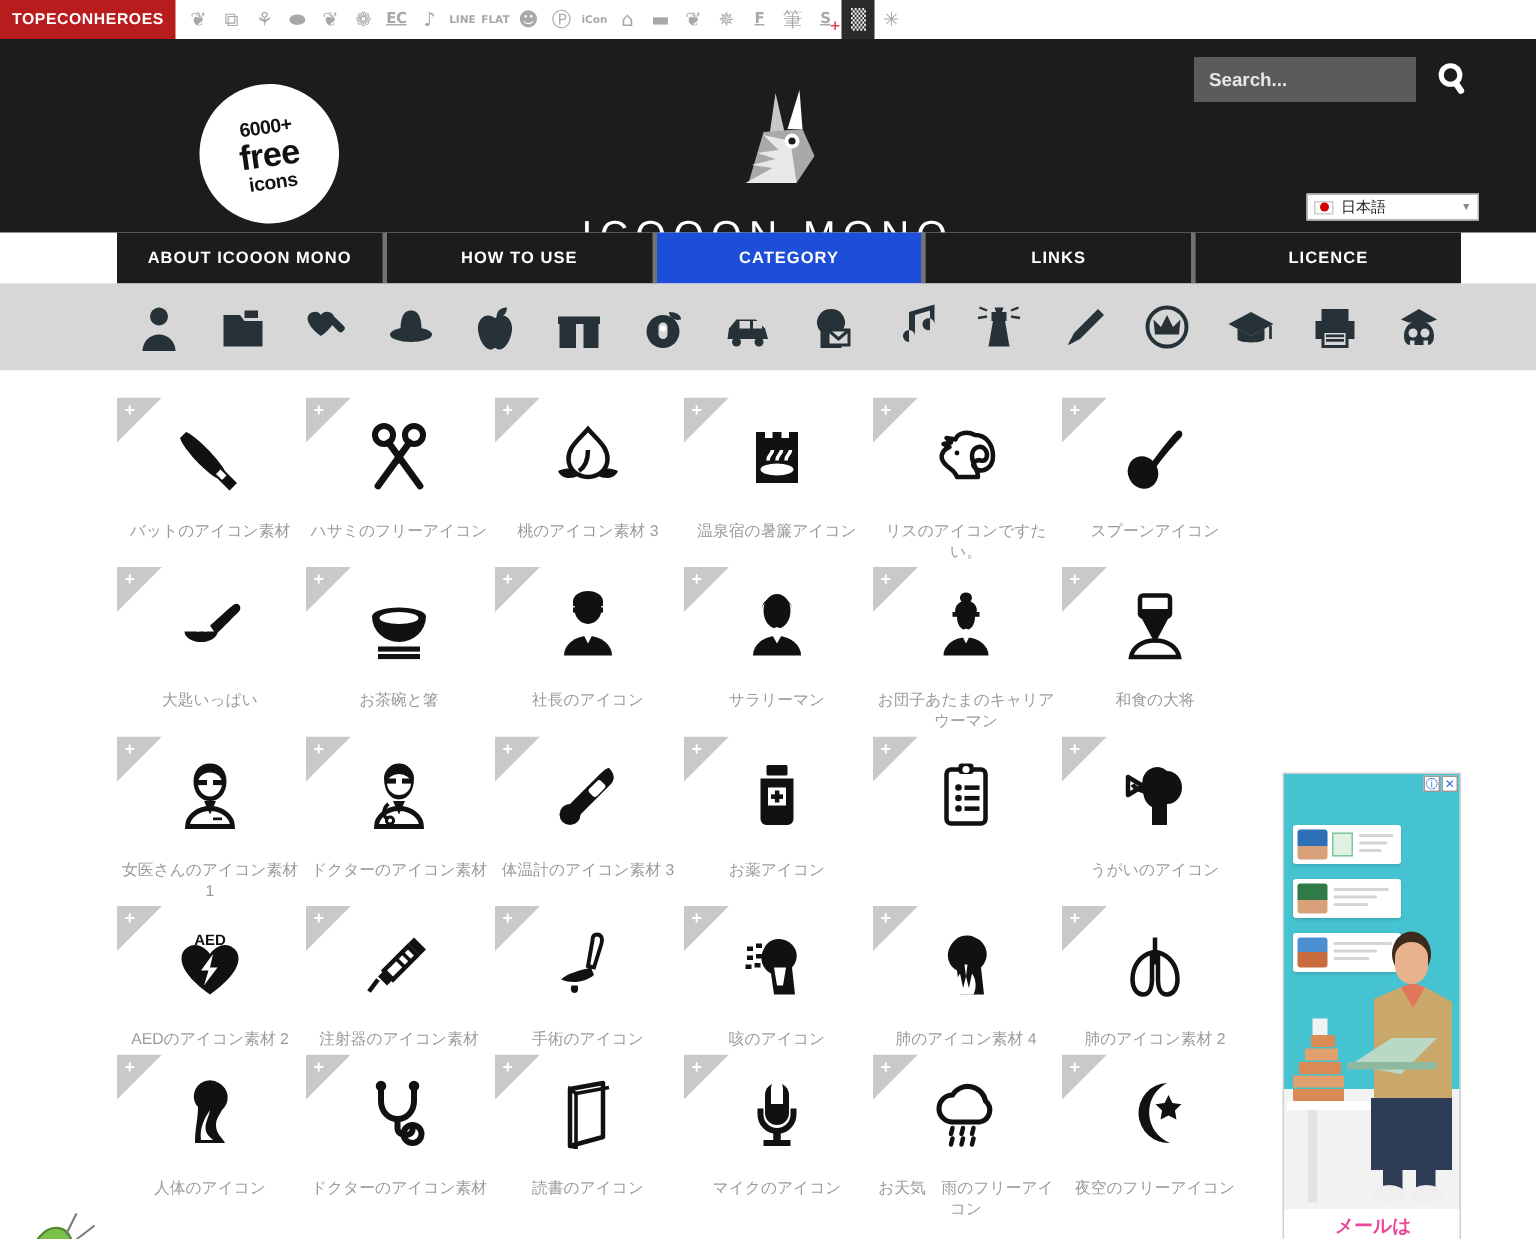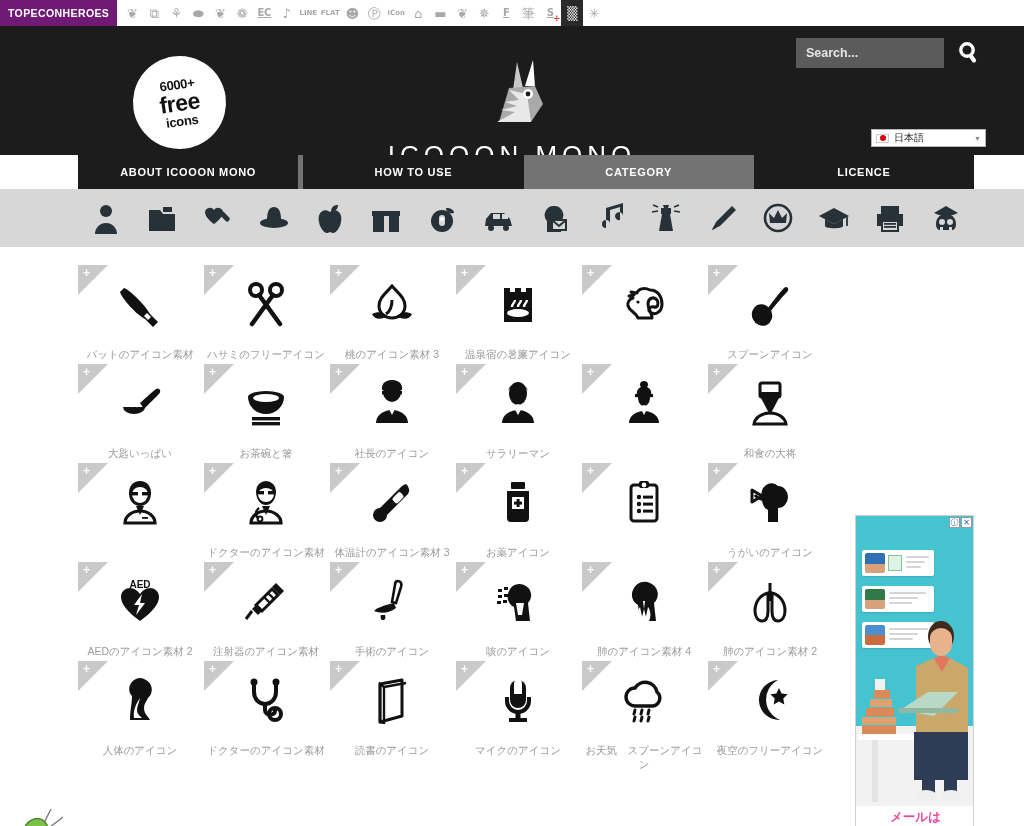--- a/index.html
+++ b/index.html
@@ -10,21 +10,21 @@
     overflow: hidden;
   }
 
   
   #topbar {
     position: absolute; left: 0; top: 0; width: 1024px; height: 26px;
     background: #ffffff;
     display: flex; align-items: stretch;
   }
   #topbar-brand {
-    background: #701a75; color: #ffffff;
+    background: #b91c1c; color: #ffffff;
     font-size: 10.5px; font-weight: bold; letter-spacing: .4px;
     display: flex; align-items: center; padding: 0 8px;
     font-family: "Liberation Sans", sans-serif;
     white-space: nowrap;
   }
   #topbar-icons { display: flex; align-items: center; gap: 0px; padding-left: 4px; }
   .tb-ico {
     width: 22px; height: 26px;
     display: flex; align-items: center; justify-content: center;
     color: #a8a8a8; font-size: 13px; line-height: 1;
@@ -94,25 +94,25 @@
 
   
   #nav {
     position: absolute; left: 78px; top: 155px; width: 896px; height: 34px;
     display: flex;
   }
   .nav-item {
     flex: 1; background:#1c1c1c; color:#ffffff;
     display:flex; align-items:center; justify-content:center;
     font-size: 11px; font-weight: bold; letter-spacing: .7px;
-    border-right: 5px solid #737373; cursor:pointer;
+    border-right: 3px solid #737373; cursor:pointer;
     font-family: "Liberation Sans", sans-serif;
   }
   .nav-item:last-child { border-right:none; }
-  .nav-item.active { background:#737373; }
+  .nav-item.active { background:#1d4ed8; }
 
   
   #cat-bar {
     position:absolute; left:0; top:189px; width:1024px; height:58px;
     background:#d7d7d7;
   }
   #cat-inner {
     position:absolute; left:78px; top:0; width:896px; height:58px;
     display:flex; align-items:center; justify-content:space-around;
   }
@@ -255,20 +255,21 @@
     <span id="lang-flag"></span>
     <span>日本語</span>
     <span id="lang-caret">▼</span>
   </div>
 </div>
 
 <div id="nav">
     <div class="nav-item">ABOUT ICOOON MONO</div>
     <div class="nav-item">HOW TO USE</div>
     <div class="nav-item active">CATEGORY</div>
+    <div class="nav-item">LINKS</div>
     <div class="nav-item">LICENCE</div>
   </div>
 
 <div id="cat-bar">
   <div id="cat-inner">
       <div class="cat-ico">
         <svg width="32" height="32" viewBox="0 0 32 32" fill="#263238">
           <circle cx="16" cy="9" r="6"></circle>
           <path d="M5,32 a11,11 0 0 1 22,0 Z"></path>
         </svg>
@@ -468,20 +469,21 @@
       </div>
       <div class="cell">
         <div class="thumb">
           <span class="corner"></span>
           <span class="corner-plus">+</span>
           <svg width="48" height="48" viewBox="0 0 48 48" fill="#111111">
             <path d="M30,10 c8,0 12,7 12,14 c0,8 -7,12 -12,8 c-3,-3 1,-6 4,-5 c4,1 5,-4 3,-7 c-3,-4 -9,-2 -9,4 c0,6 4,8 4,14 h-14 c-2,-6 -8,-6 -10,-12 c-1,-4 2,-7 5,-8 l-4,-2 l5,-1 l-3,-3 l6,1 c1,-4 7,-6 13,-3 Z" fill="none" stroke="#111" stroke-width="3" stroke-linejoin="round"></path>
             <circle cx="18" cy="22" r="1.6"></circle>
           </svg>
         </div>
+        <div class="caption">リスのアイコンですたい。</div>
       </div>
       <div class="cell">
         <div class="thumb">
           <span class="corner"></span>
           <span class="corner-plus">+</span>
           <svg width="48" height="48" viewBox="0 0 48 48" fill="#111111">
             <ellipse cx="16" cy="35" rx="10" ry="11" transform="rotate(-25 16 35)"></ellipse>
             <path d="M22,28 C28,20 34,12 38,8 c3,-3 6,1 3,4 C37,16 30,24 25,31 Z"></path>
           </svg>
         </div>
@@ -555,20 +557,21 @@
           <span class="corner"></span>
           <span class="corner-plus">+</span>
           <svg width="48" height="48" viewBox="0 0 48 48" fill="#111111">
             <path d="M24,2 c-4,0 -5,4 -3,6 c-5,2 -5,8 -3,10 c0,6 3,9 6,9 c3,0 6,-3 6,-9 c2,-3 2,-8 -3,-10 c2,-2 1,-6 -3,-6 Z"></path>
             <rect x="15" y="15" width="7" height="3.2"></rect>
             <rect x="26" y="15" width="7" height="3.2"></rect>
             <path d="M9,44 a15,12 0 0 1 30,0 Z"></path>
             <path d="M20,28 l4,8 l4,-8 l-4,-2 Z" fill="#fff"></path>
           </svg>
         </div>
+        <div class="caption">お団子あたまのキャリアウーマン</div>
       </div>
       <div class="cell">
         <div class="thumb">
           <span class="corner"></span>
           <span class="corner-plus">+</span>
           <svg width="48" height="48" viewBox="0 0 48 48" fill="#111111">
             <rect x="14" y="4" width="20" height="14" rx="2" fill="none" stroke="#111" stroke-width="3"></rect>
             <rect x="14" y="13" width="20" height="6"></rect>
             <path d="M15,19 l9,17 l9,-17 Z"></path>
             <path d="M24,34 c-9,0 -15,5 -16,11 h32 c-1,-6 -7,-11 -16,-11 Z" fill="none" stroke="#111" stroke-width="3"></path>
@@ -583,20 +586,21 @@
           <svg width="48" height="48" viewBox="0 0 48 48" fill="#111111">
             <path d="M24,3 c-7,0 -11,5 -11,12 c0,8 5,13 11,13 c6,0 11,-5 11,-13 c0,-7 -4,-12 -11,-12 Z"></path>
             <path d="M16,16 a8,7 0 0 1 16,0 a8,9 0 0 1 -16,0 Z" fill="#fff"></path>
             <rect x="15" y="14" width="7" height="3.4"></rect>
             <rect x="26" y="14" width="7" height="3.4"></rect>
             <path d="M9,45 a15,12 0 0 1 30,0 Z" fill="none" stroke="#111" stroke-width="3.2"></path>
             <path d="M20,28 l4,9 l4,-9 Z"></path>
             <rect x="26" y="39" width="6" height="1.8"></rect>
           </svg>
         </div>
+        <div class="caption">女医さんのアイコン素材 1</div>
       </div>
       <div class="cell">
         <div class="thumb">
           <span class="corner"></span>
           <span class="corner-plus">+</span>
           <svg width="48" height="48" viewBox="0 0 48 48" fill="#111111">
             <path d="M14,13 a10,10 0 0 1 20,0 c0,8 -4,14 -10,14 c-6,0 -10,-6 -10,-14 Z"></path>
             <path d="M16,16 a8,6 0 0 1 16,0 a8,8 0 0 1 -16,0 Z" fill="#fff"></path>
             <rect x="15" y="13" width="7" height="3.4"></rect>
             <rect x="26" y="13" width="7" height="3.4"></rect>
@@ -807,21 +811,21 @@
             <g stroke="#111" stroke-width="3" stroke-linecap="round">
               <path d="M15,34 l-1,4"></path>
               <path d="M22,34 l-1,4"></path>
               <path d="M29,34 l-1,4"></path>
               <path d="M15,41 l-1,4"></path>
               <path d="M22,41 l-1,4"></path>
               <path d="M29,41 l-1,4"></path>
             </g>
           </svg>
         </div>
-        <div class="caption">お天気　スプーンアイコン</div>
+        <div class="caption">お天気　雨のフリーアイコン</div>
       </div>
       <div class="cell">
         <div class="thumb">
           <span class="corner"></span>
           <span class="corner-plus">+</span>
           <svg width="48" height="48" viewBox="0 0 48 48" fill="#111111">
             <path d="M32,4 a20,20 0 1 0 2,40 a22,22 0 0 1 -2,-40 Z"></path>
             <path d="M33,12 l2.6,5.4 l6,0.8 l-4.3,4.2 l1,6 l-5.3,-2.8 l-5.3,2.8 l1,-6 l-4.3,-4.2 l6,-0.8 Z"></path>
           </svg>
         </div>

